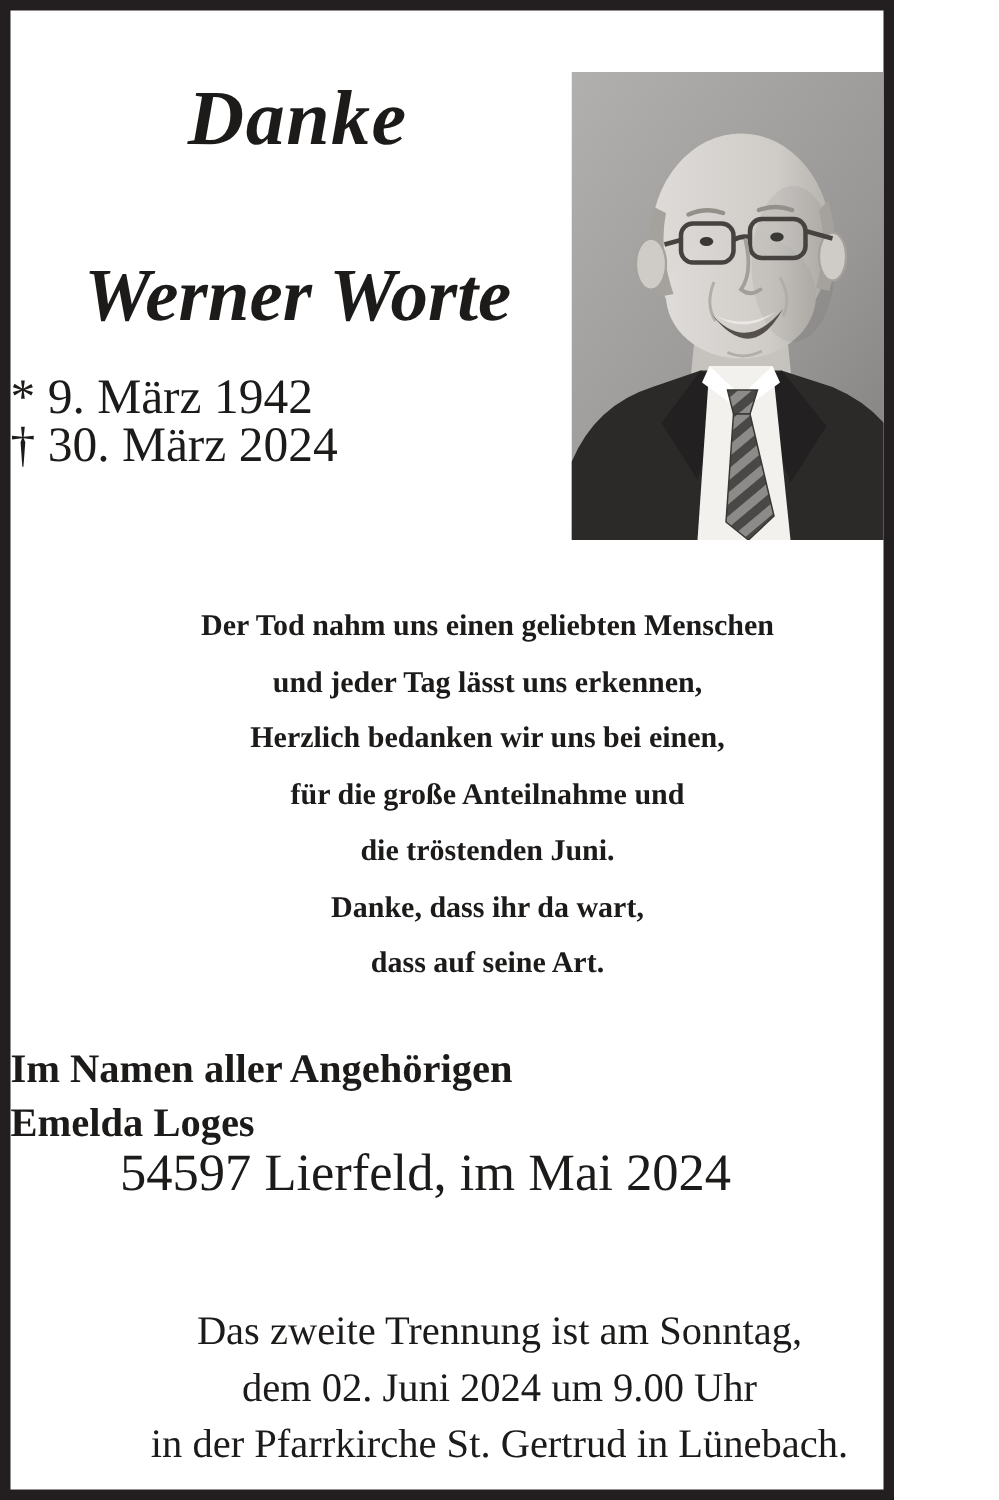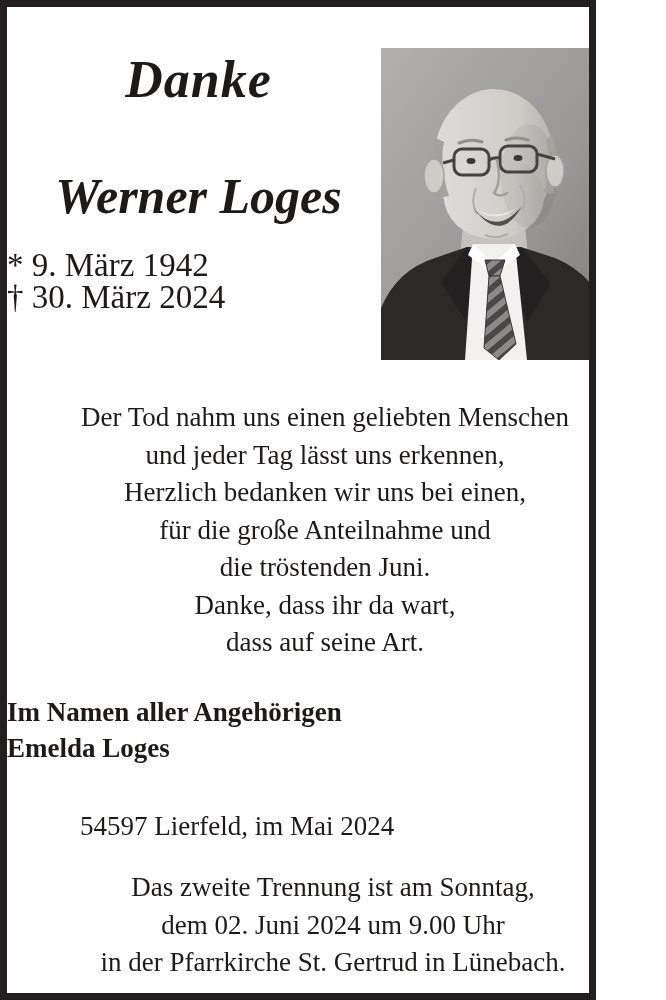--- a/index.html
+++ b/index.html
@@ -48,53 +48,54 @@
   .photo {
     position: absolute;
     left: 374px; top: 41px;
     width: 226px; height: 312px;
   }
   .photo svg { display: block; }
   .body-text {
     position: absolute;
     top: 392px; left: 0; width: 636px;
     text-align: center;
-    font-size: 27px;
+    font-size: 20px;
     line-height: 37.5px;
+    font-weight: bold;
   }
   .closing {
     position: absolute;
     top: 687px; left: 0; width: 636px;
     text-align: left;
     font-size: 27px;
     font-weight: bold;
     line-height: 36px;
   }
   .place-date {
     position: absolute;
-    left: 73px; top: 803px;
-    font-size: 27px;
+    left: 73px; top: 759px;
+    font-size: 35px;
     line-height: 32px;
   }
   .notice {
     position: absolute;
     top: 862px; left: 0; width: 652px;
     text-align: center;
     font-size: 27px;
     line-height: 37.5px;
   }
 </style>
 </head>
 <body>
 
 <div class="card">
 
   <div class="title">Danke</div>
 
-  <div class="name">Werner Loges</div>
+  <div class="name">Werner Worte</div>
 
   <div class="dates">
     <div>
       <span>*</span>
       <span>9. März 1942</span>
     </div>
     <div>
       <span>†</span>
       <span>30. März 2024</span>
     </div>

